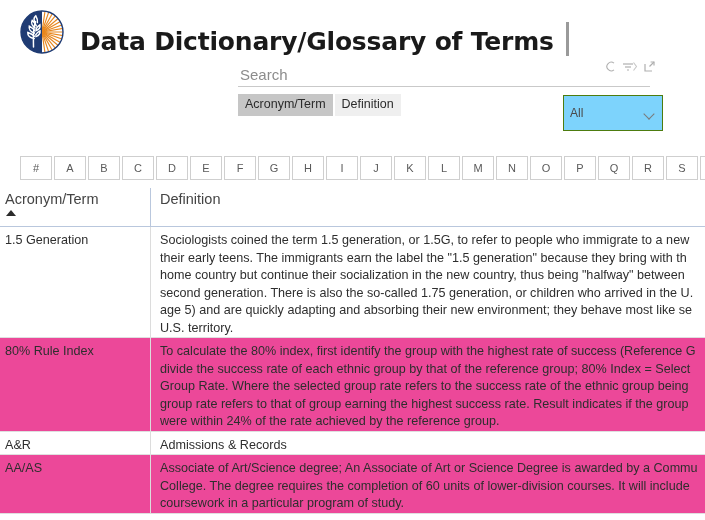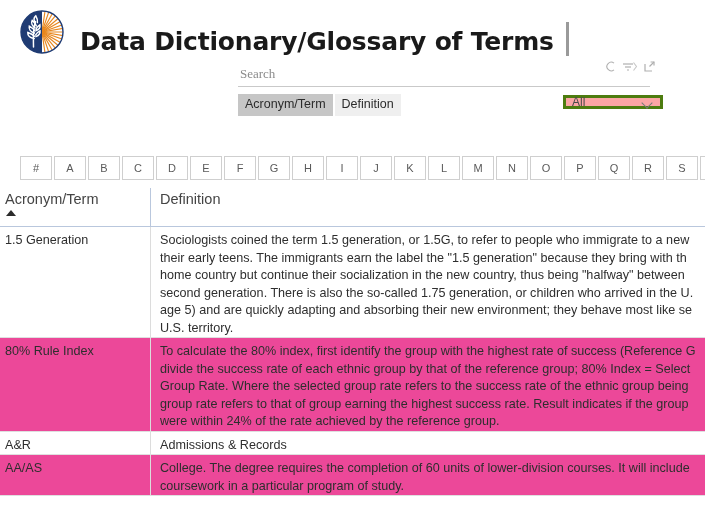--- a/index.html
+++ b/index.html
@@ -60,23 +60,23 @@
     position: relative;
     width: 412px;
     border-bottom: 1px solid #c9c9c9;
     height: 24px;
   }
   .search-input {
     border: 0;
     outline: 0;
     width: 360px;
     height: 22px;
-    font-size: 13px;
+    font-size: 15px;
     color: #333;
-    font-family: Liberation Serif, serif;
+    font-family: Liberation Sans, sans-serif;
     background: transparent;
   }
   .search-input::placeholder { color: #8c8c8c; }
 
   .search-icons {
     position: absolute;
     right: -6px;
     top: -2px;
     display: flex;
     align-items: center;
@@ -101,23 +101,23 @@
     line-height: 15px;
   }
   .toggle-btn.active { background: #c6c6c6; }
   .toggle-gap { width: 2px; }
 
   .select-wrap {
     position: absolute;
     left: 325px;
     top: 33px;
     width: 100px;
-    height: 14px;
-    border: 3px solid #4d7c0f;
-    background: #fca5a5;
+    height: 36px;
+    border: 1px solid #4d7c0f;
+    background: #7dd3fc;
     box-sizing: border-box;
     display: flex;
     align-items: center;
     padding: 0 6px;
     font-size: 12px;
     color: #4a4a4a;
   }
   .select-wrap .sel-val { flex: 1; }
   .chev {
     width: 11px;
@@ -365,18 +365,19 @@
   <div class="trow">
     <div class="td td-term">A&amp;R</div>
     <div class="td td-def">
       <span class="ln">Admissions &amp; Records</span>
     </div>
   </div>
 
   <div class="trow alt">
     <div class="td td-term">AA/AS</div>
     <div class="td td-def">
+      <span class="ln">Associate of Art/Science degree; An Associate of Art or Science Degree is awarded by a Commu</span>
       <span class="ln">College. The degree requires the completion of 60 units of lower-division courses. It will include</span>
       <span class="ln">coursework in a particular program of study.</span>
     </div>
   </div>
 
 </div>
 
 </body></html>

